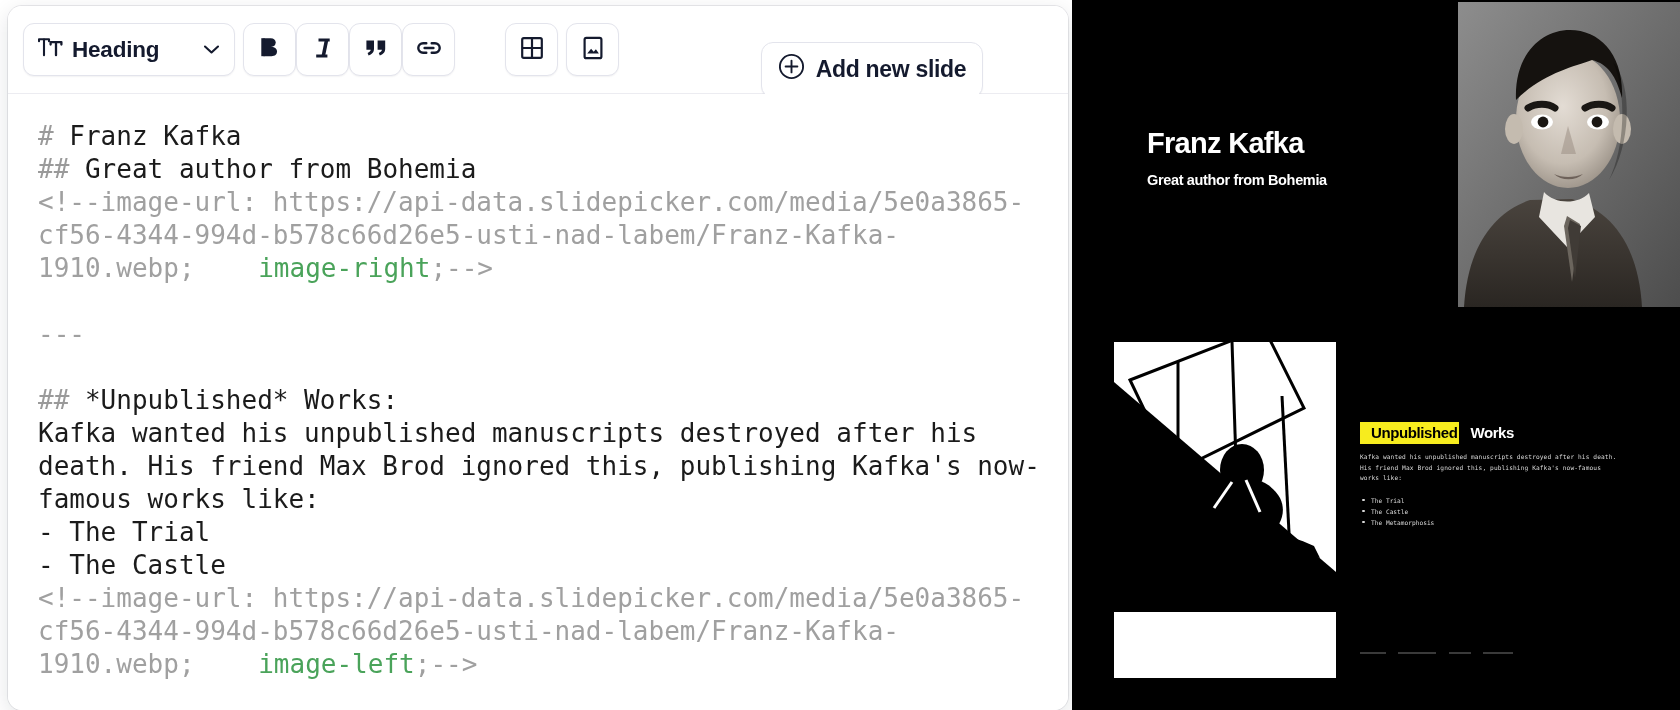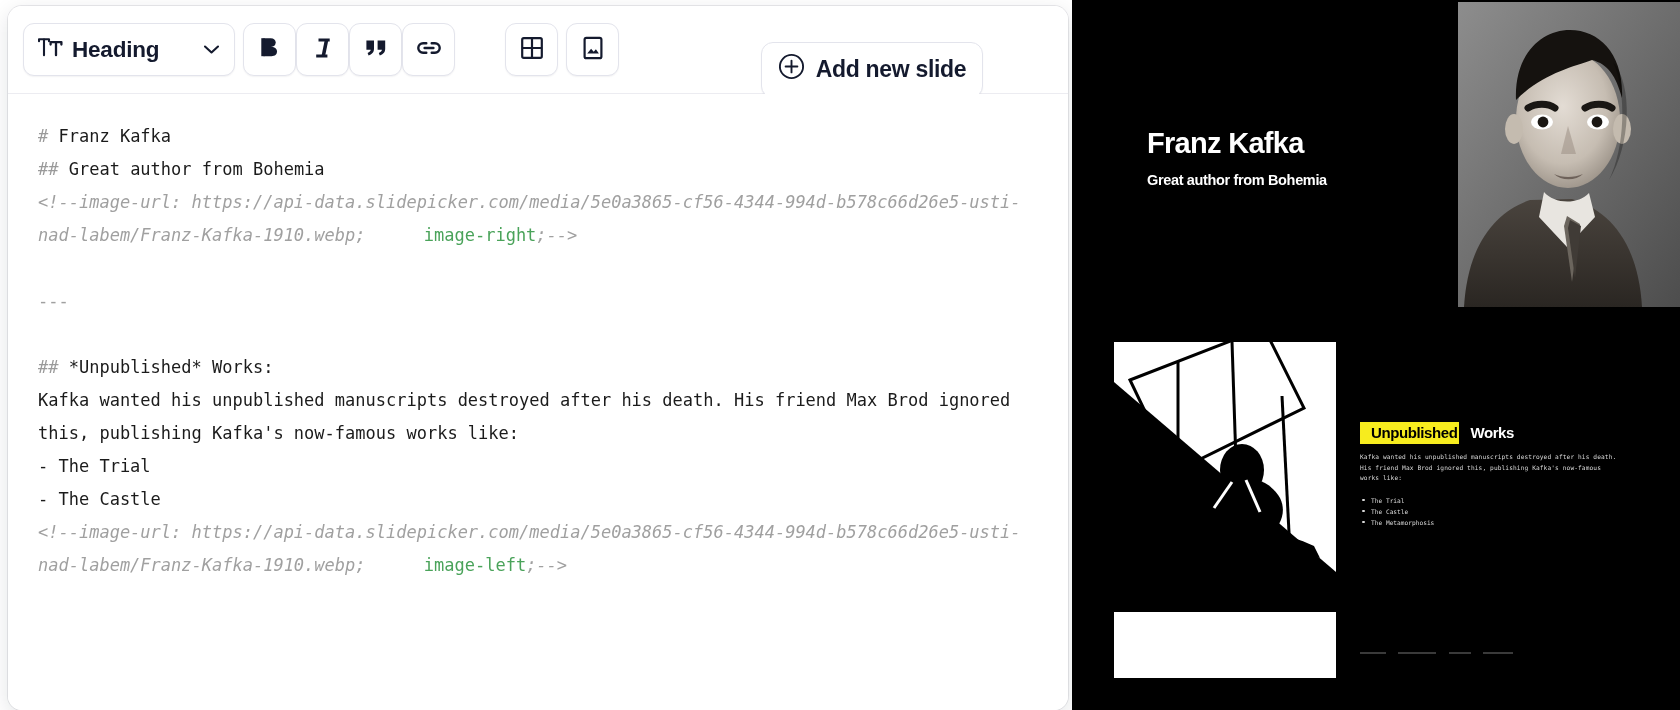--- a/index.html
+++ b/index.html
@@ -100,30 +100,30 @@
   
   .md-area {
     position: relative;
     padding: 26px 24px 0 30px;
     height: calc(704px - 88px);
     overflow: hidden;
     background: #ffffff;
   }
   .md {
     font-family: "DejaVu Sans Mono", "Liberation Mono", monospace;
-    font-size: 17px;
+    font-size: 26px;
     line-height: 33px;
     white-space: pre-wrap;
     word-break: break-word;
     color: #1b1b1b;
     letter-spacing: 0px;
   }
   .md .ln { display: block; min-height: 33px; }
   .tok-hash   { color: #9a9a9a; }
-  .tok-cmt    { color: #a0a0a0; font-style: italic; }
+  .tok-cmt    { color: #a0a0a0; }
   .tok-green  { color: #4aa35a; margin-left: 48px; }
   .tok-rule   { color: #a0a0a0; }
   .tok-text   { color: #1b1b1b; }
 
   
   .preview-pane {
     position: relative;
     flex: 1 1 auto;
     height: 710px;
     background: #000000;

